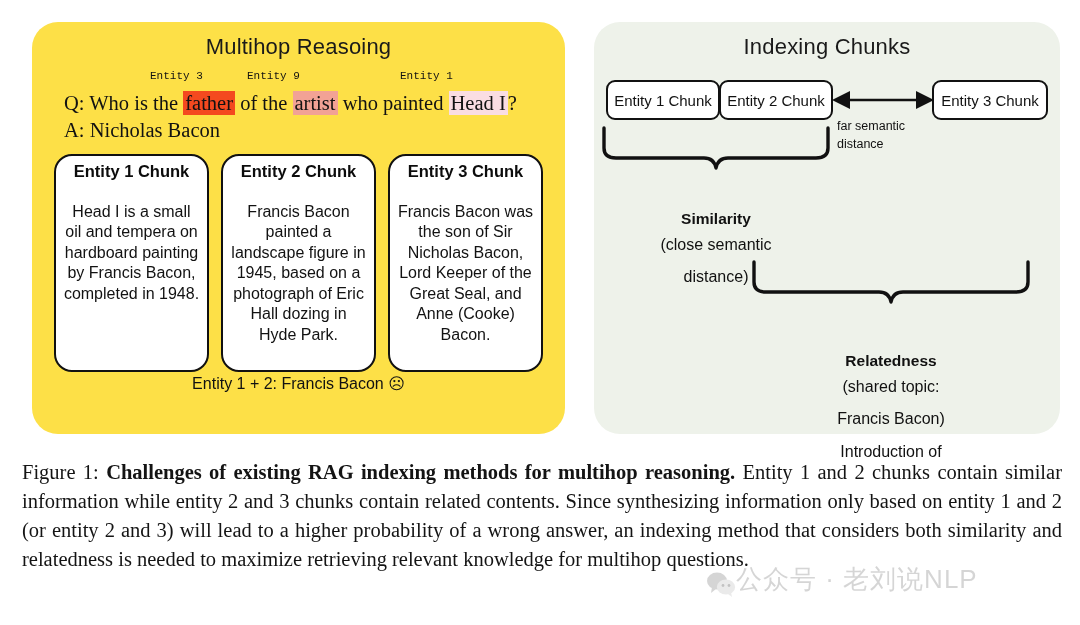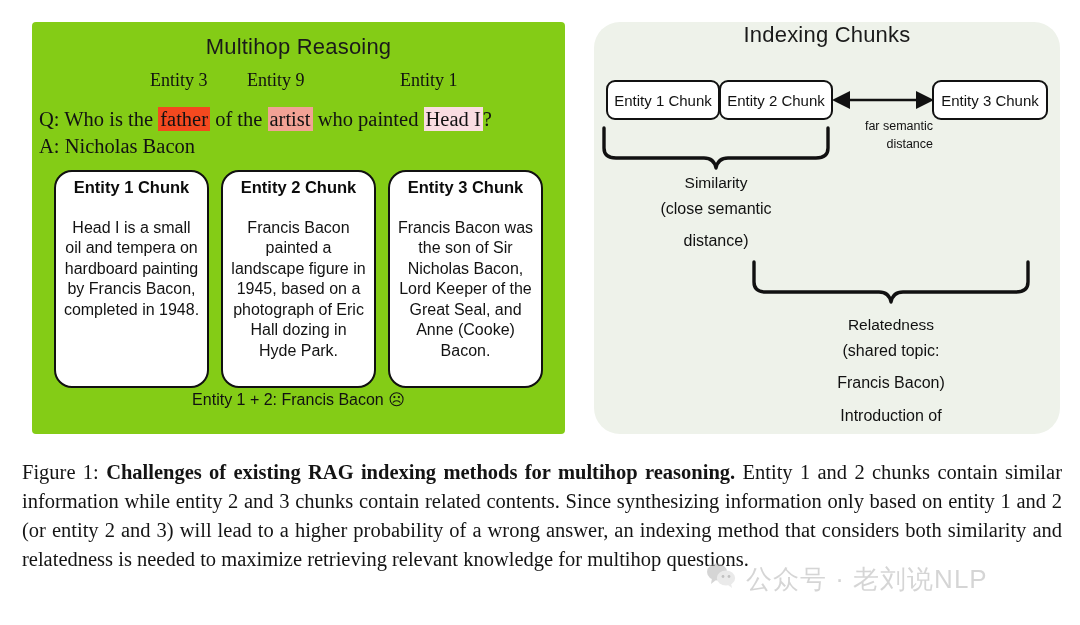--- a/index.html
+++ b/index.html
@@ -22,53 +22,53 @@
     height: 450px;
   }
 
   
   .panel-left {
     position: absolute;
     left: 32px;
     top: 22px;
     width: 533px;
     height: 412px;
-    background: #84cc16;
-    border-radius: 4px;
+    background: #fde047;
+    border-radius: 26px;
   }
   .panel-title {
     text-align: center;
     font-size: 22px;
     color: #1a1a1a;
     font-family: "Liberation Sans", sans-serif;
     letter-spacing: 0.2px;
   }
   .panel-left .panel-title {
     margin-top: 12px;
   }
 
   .entity-tags {
     position: relative;
     height: 18px;
     margin-top: 10px;
   }
   .entity-tag {
     position: absolute;
-    font-size: 18px;
-    color: #111;
-    font-family: Liberation Serif, serif;
+    font-size: 11px;
+    color: #111;
+    font-family: Liberation Mono, monospace;
     white-space: nowrap;
   }
   .tag-e3 { left: 118px; }
   .tag-e2 { left: 215px; }
   .tag-e1 { left: 368px; }
 
   .qa-block {
-    margin-top: 18px;
-    padding-left: 7px;
+    margin-top: 2px;
+    padding-left: 32px;
     font-family: "Liberation Serif", serif;
     font-size: 20.5px;
     color: #121212;
     line-height: 1.32;
   }
   .hl {
     padding: 1px 2px;
   }
   .hl-strong { background: #f4491f; }
   .hl-mid    { background: #f2a295; }
@@ -117,21 +117,21 @@
   .panel-right {
     position: absolute;
     left: 594px;
     top: 22px;
     width: 466px;
     height: 412px;
     background: #eef2ea;
     border-radius: 26px;
   }
   .panel-right .panel-title {
-    margin-top: 0;
+    margin-top: 12px;
   }
 
   .idx-canvas {
     position: absolute;
     left: 0; top: 0;
     width: 466px;
     height: 412px;
   }
 
   .idx-box {
@@ -157,21 +157,21 @@
     left: 238px;
     top: 62px;
     width: 102px;
     height: 32px;
   }
   .far-label {
     position: absolute;
     left: 243px;
     top: 96px;
     width: 96px;
-    text-align: right;
+    text-align: left;
     font-size: 12.5px;
     line-height: 1.42;
     color: #111;
     font-family: "Liberation Sans", sans-serif;
   }
 
   .brace-sim {
     position: absolute;
     left: 6px;
     top: 104px;
@@ -186,23 +186,24 @@
     height: 46px;
   }
 
   .grp-label {
     position: absolute;
     text-align: center;
     font-family: "Liberation Sans", sans-serif;
     color: #111;
   }
   .grp-title {
-    font-weight: normal;
+    font-weight: bold;
     font-size: 15.5px;
     line-height: 1.2;
+    margin-top: 36px;
   }
   .grp-sub {
     font-size: 16px;
     line-height: 2.05;
   }
   .lbl-sim { left: 22px; top: 152px; width: 200px; }
   .lbl-rel { left: 172px; top: 294px; width: 250px; }
 
   
   .caption {
@@ -218,22 +219,22 @@
     text-justify: inter-word;
   }
   .caption b { font-weight: bold; }
 
   
   .watermark {
     position: absolute;
     left: 706px;
     top: 562px;
     display: flex;
-    align-items: flex-start;
-    gap: 10px;
+    align-items: flex-end;
+    gap: 0;
     opacity: 0.42;
     pointer-events: none;
   }
   .wm-icon {
     width: 30px;
     height: 26px;
     position: relative;
   }
   .wm-text {
     font-family: "Liberation Sans", sans-serif;

